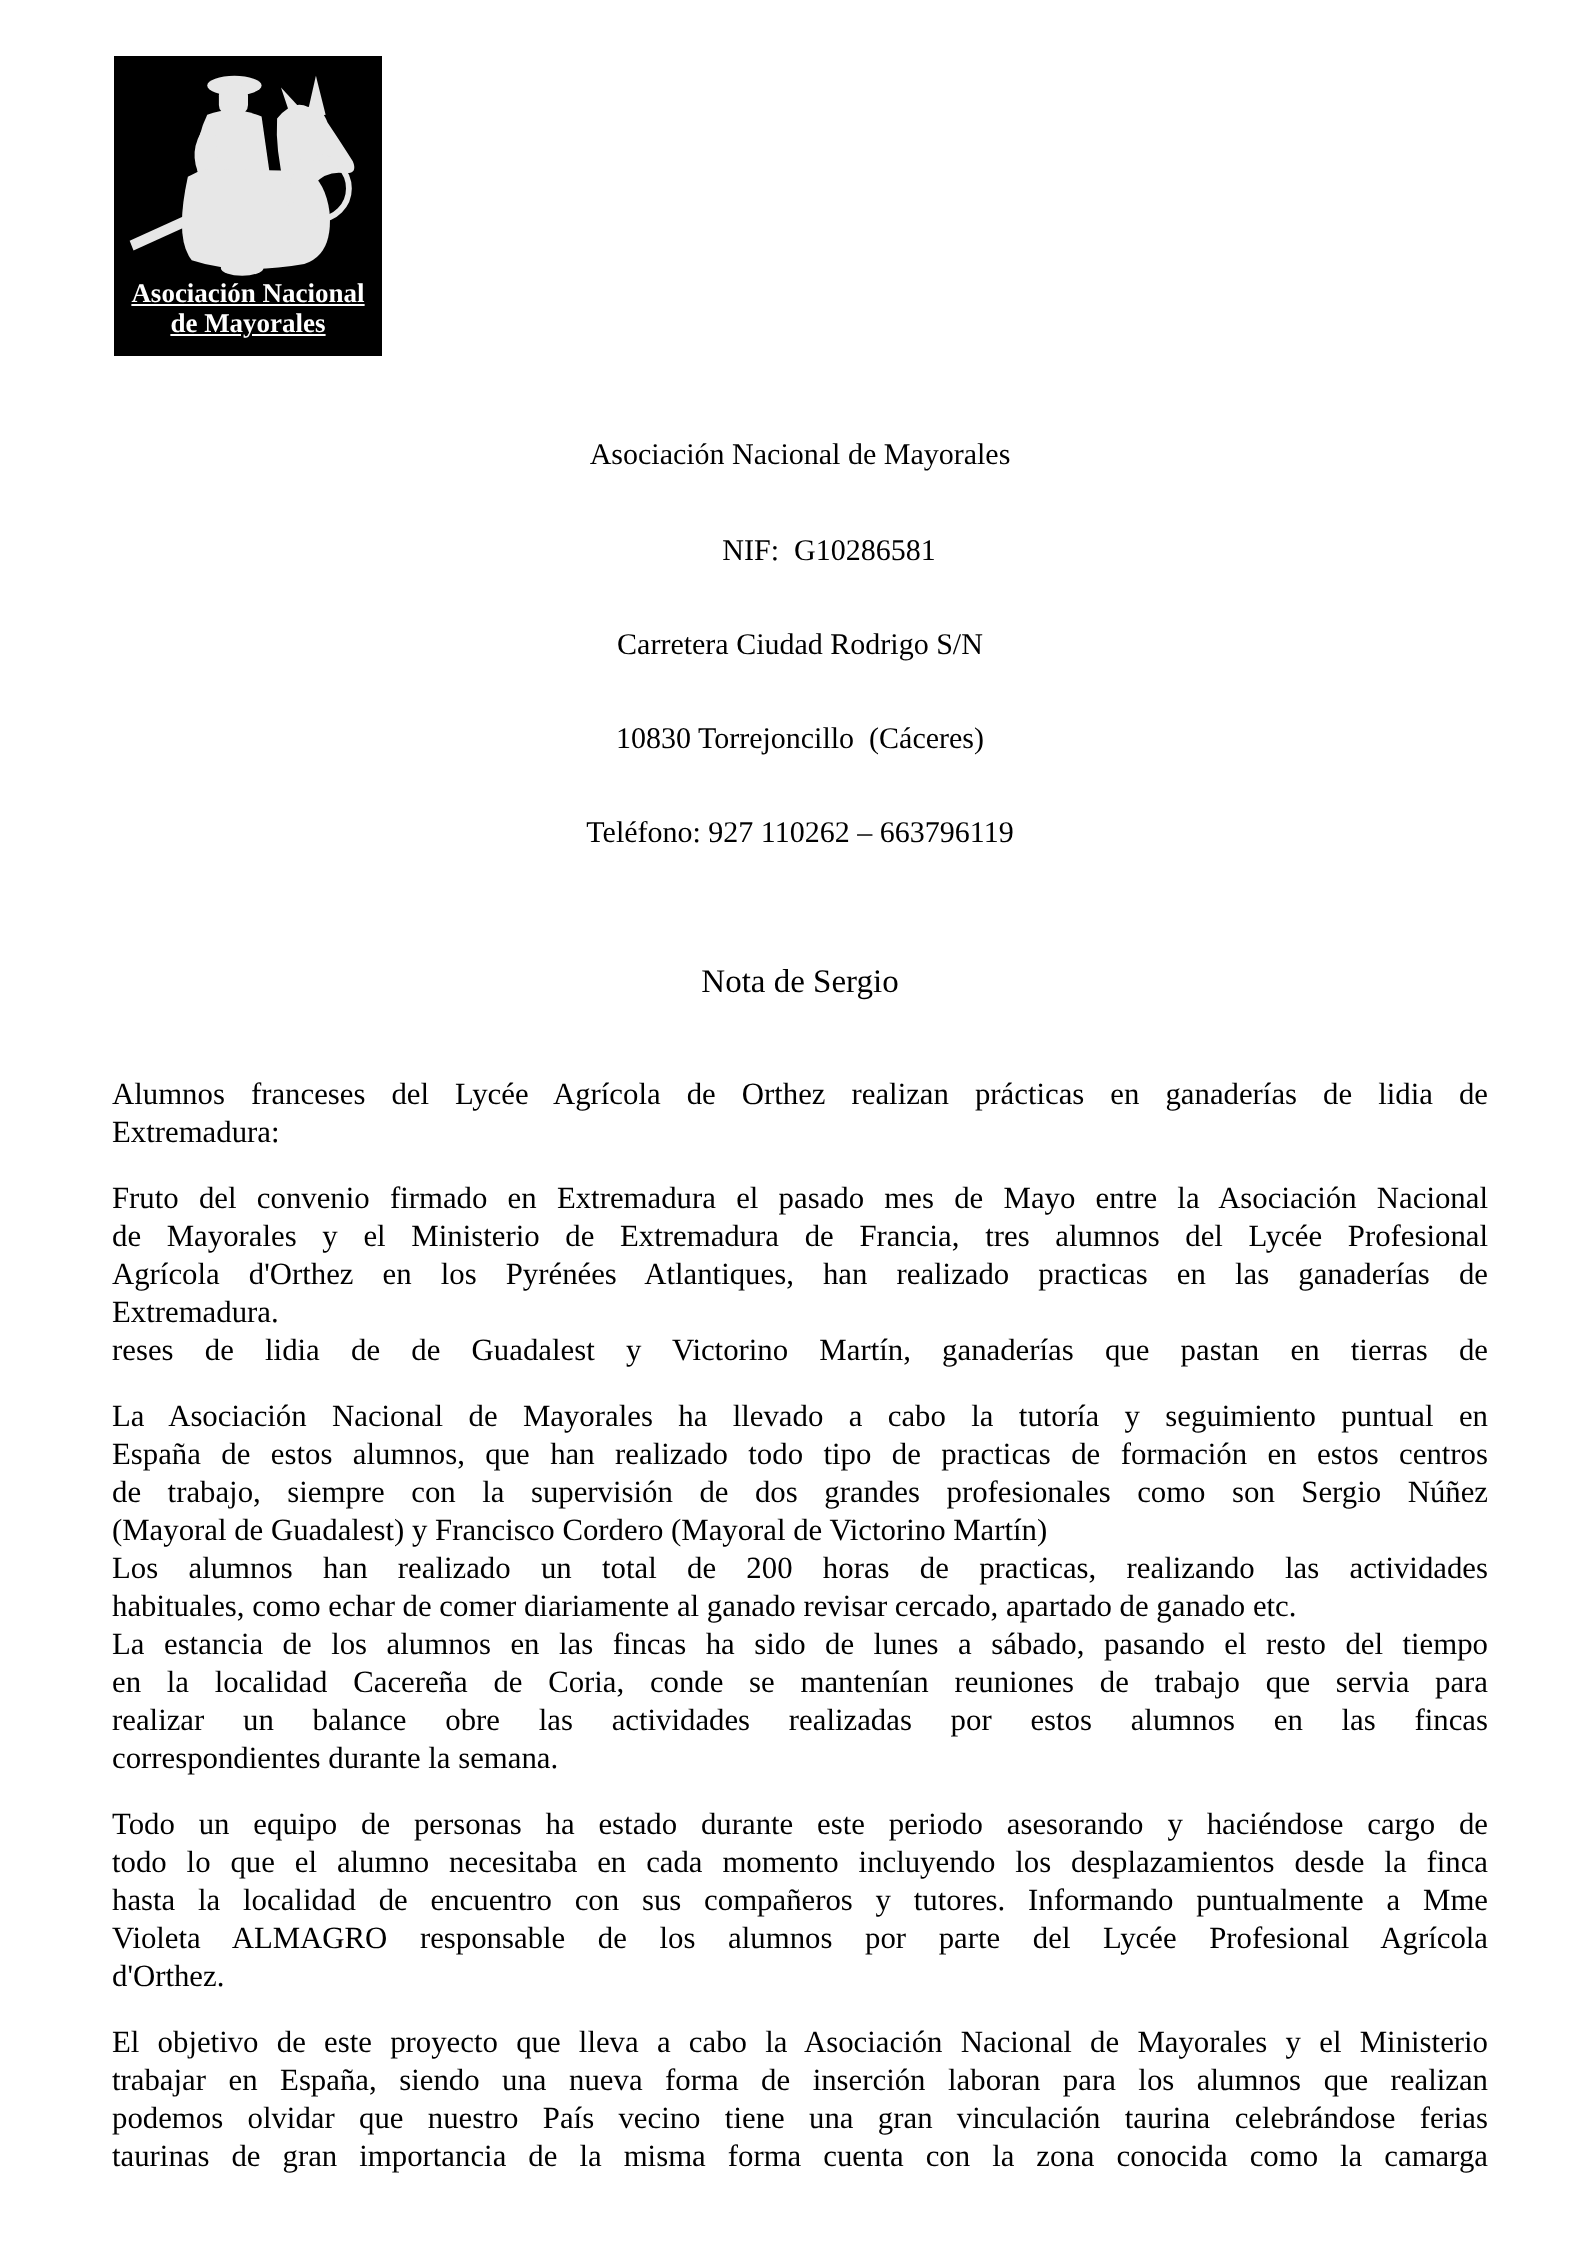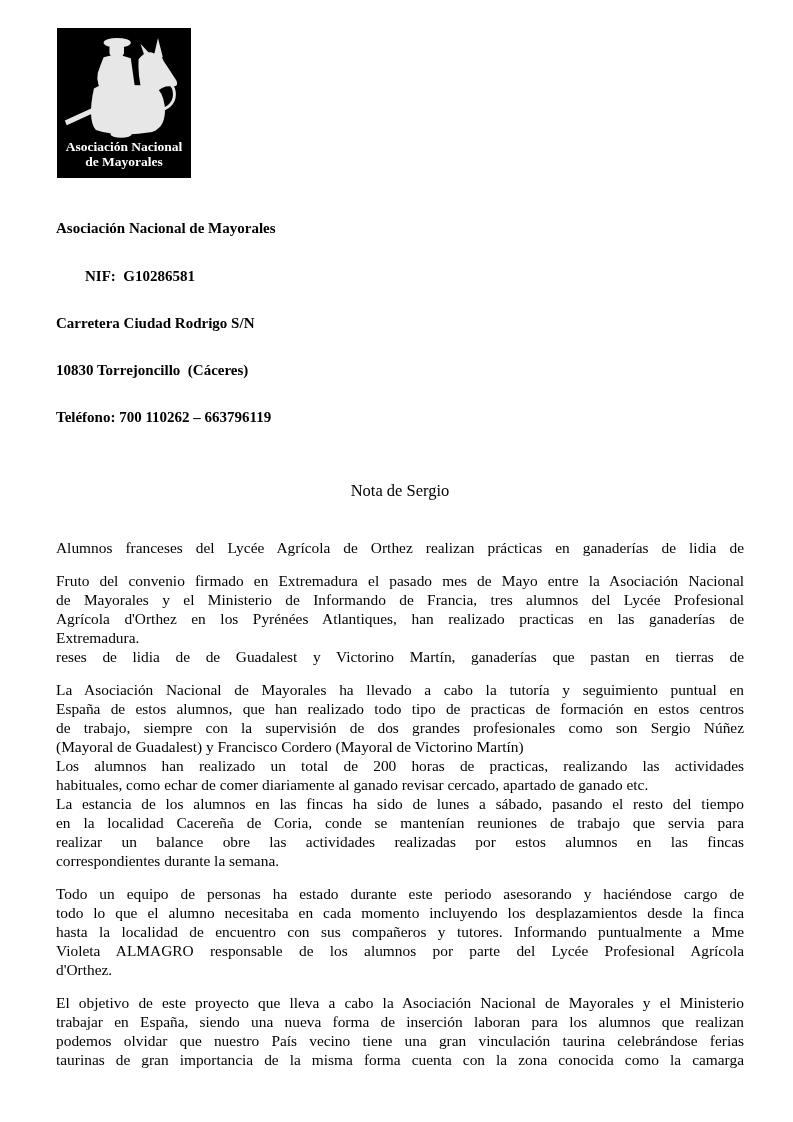--- a/index.html
+++ b/index.html
@@ -26,27 +26,29 @@
   }
   .logo svg { display: block; margin-top: 2px; }
   .logo-text {
     color: #ffffff;
     font-weight: bold;
     font-size: 13.5px;
     line-height: 15px;
     text-align: center;
     padding-bottom: 5px;
     width: 100%;
+    text-decoration: underline;
   }
   .contact {
     margin-top: 12px;
-    font-weight: bold;
+    font-weight: normal;
     font-size: 15px;
     line-height: 15.7px;
     white-space: pre-wrap;
+    text-align: center;
   }
   .contact .indent { padding-left: 29px; }
   .title {
     margin: 24px 0 0 0;
     font-size: 16.5px;
     font-weight: normal;
     text-align: center;
     line-height: 19px;
   }
   .docbody {
@@ -92,32 +94,33 @@
       <div>Asociación Nacional</div>
       <div>de Mayorales</div>
     </div>
   </div>
 
   <div class="contact">
     <div>Asociación Nacional de Mayorales</div>
     <div class="indent">NIF:  G10286581</div>
     <div>Carretera Ciudad Rodrigo S/N</div>
     <div>10830 Torrejoncillo  (Cáceres)</div>
-    <div>Teléfono: 700 110262 – 663796119</div>
+    <div>Teléfono: 927 110262 – 663796119</div>
   </div>
 
   <h1 class="title">Nota de Sergio</h1>
 
   <main class="docbody" id="doc-body">
       <div class="block">
         <div class="line j">Alumnos franceses   del Lycée Agrícola de Orthez realizan prácticas en ganaderías de lidia de</div>
+        <div class="line">Extremadura:</div>
       </div>
       <div class="block">
         <div class="line j">Fruto del convenio firmado en Extremadura el pasado mes de Mayo entre la Asociación Nacional</div>
-        <div class="line j">de Mayorales y el Ministerio de Informando de Francia, tres alumnos del Lycée Profesional</div>
+        <div class="line j">de Mayorales y el Ministerio de Extremadura de Francia, tres alumnos del Lycée Profesional</div>
         <div class="line j">Agrícola d'Orthez  en los Pyrénées Atlantiques, han realizado practicas en las ganaderías de</div>
         <div class="line">Extremadura.</div>
         <div class="line j">reses de lidia de de Guadalest y Victorino Martín, ganaderías que pastan en tierras de</div>
       </div>
       <div class="block">
         <div class="line j">La Asociación Nacional de Mayorales ha llevado a cabo la tutoría y seguimiento puntual en</div>
         <div class="line j">España de estos alumnos, que han realizado todo tipo de practicas de formación en estos centros</div>
         <div class="line j">de trabajo, siempre con la supervisión de dos grandes profesionales como son Sergio Núñez</div>
         <div class="line">(Mayoral de Guadalest) y Francisco Cordero (Mayoral de Victorino Martín)</div>
         <div class="line j">Los alumnos han realizado un total de 200 horas de practicas, realizando las actividades</div>

